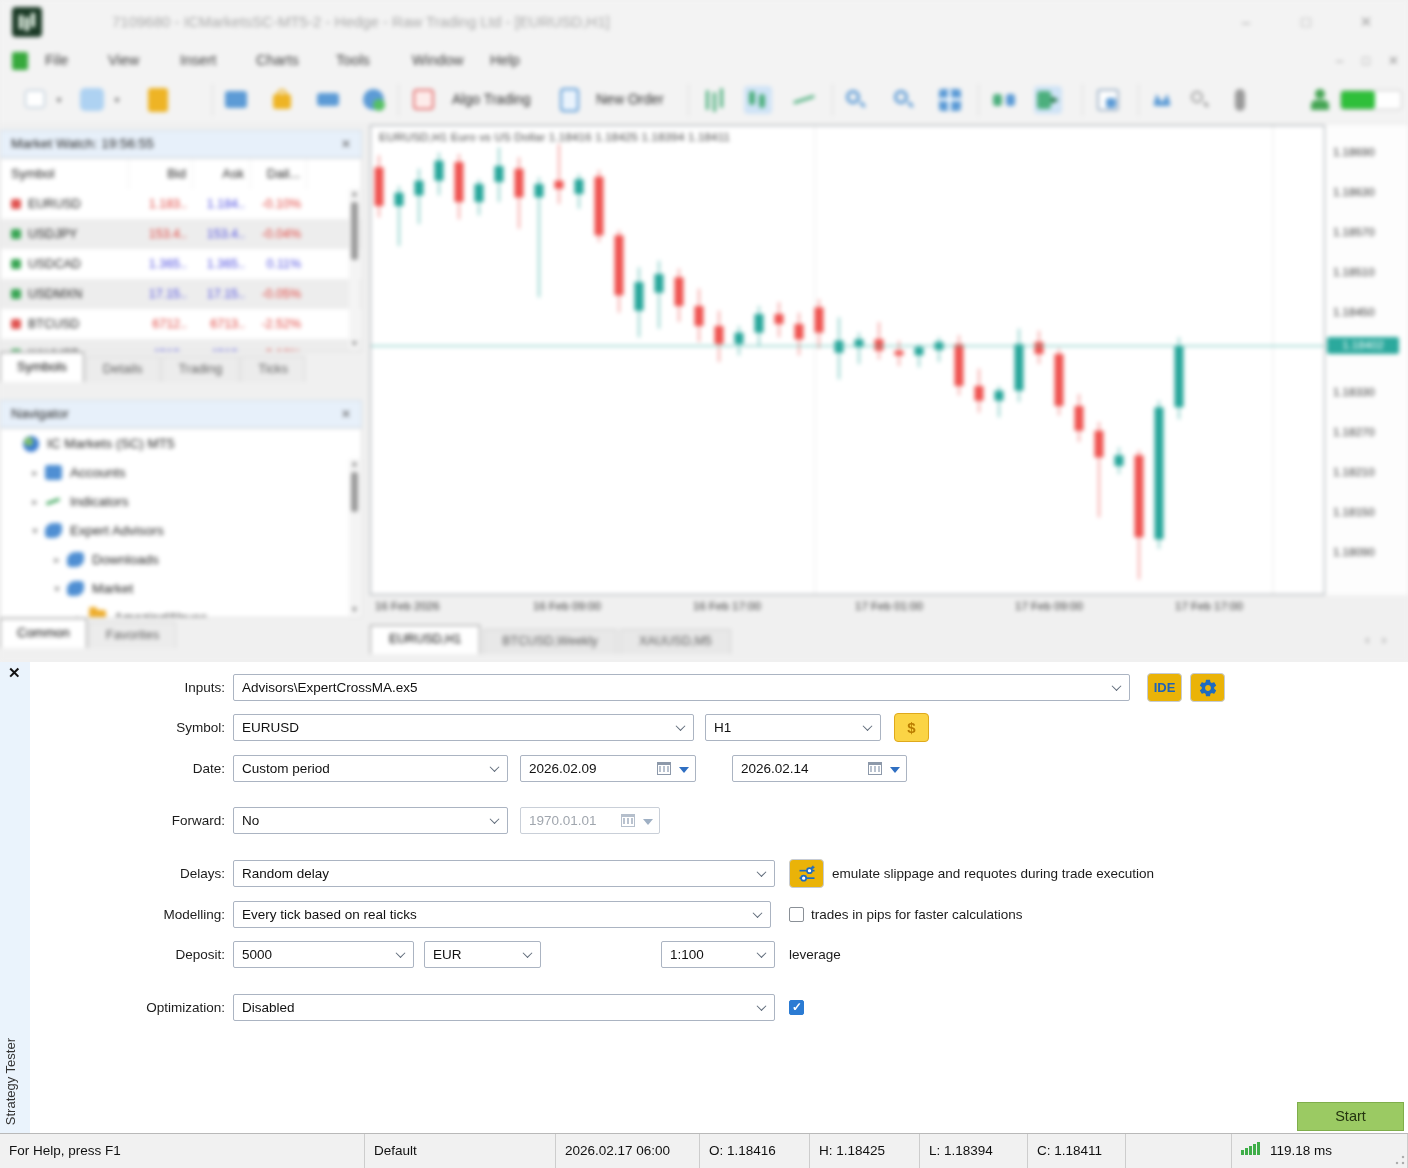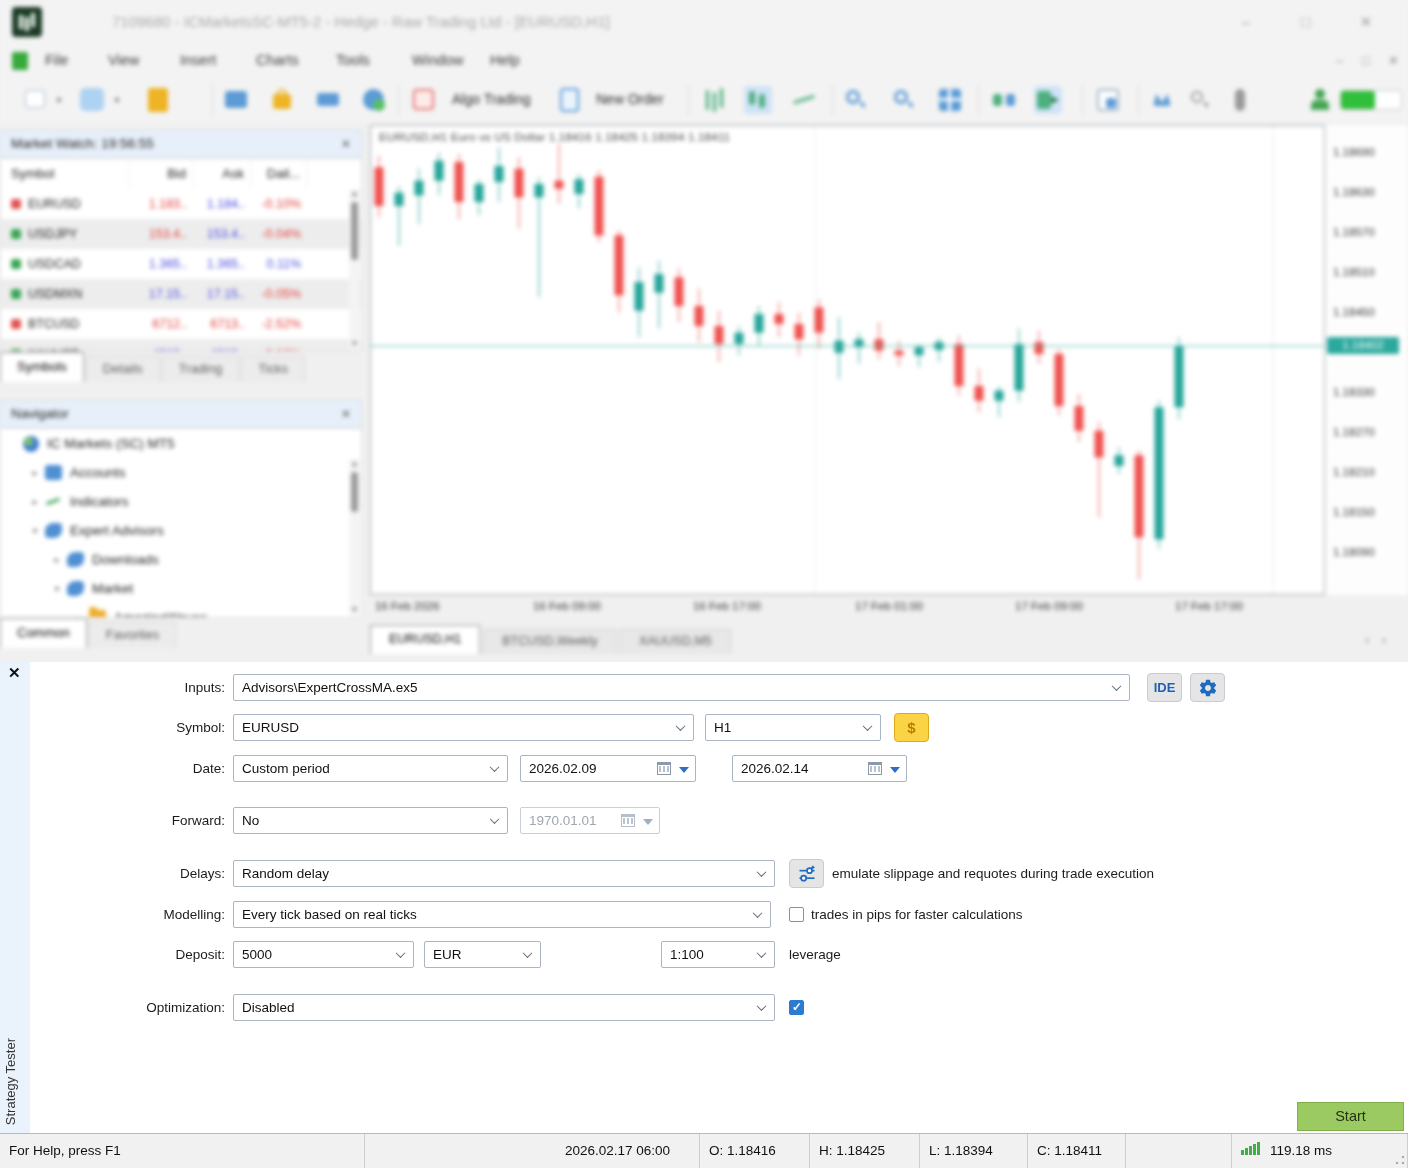--- a/index.html
+++ b/index.html
@@ -113,21 +113,21 @@
                   border-top:3px solid #8d99aa; background:
                   linear-gradient(#fff 0 0) padding-box; }
   .datebox .cal::after{content:"";position:absolute;left:1px;top:1px;width:10px;height:6px;
                   background:repeating-linear-gradient(90deg,#b9c2cf 0 2px,transparent 2px 4px);}
   .datebox .tri { position:absolute; right:6px; top:11px; width:0; height:0;
                   border-left:5px solid transparent; border-right:5px solid transparent; border-top:6px solid #2f6fc2;}
   .datebox.disabled { color:#a0a6ae; border-color:#c9cfd8;}
   .datebox.disabled .tri { border-top-color:#9fb0c4; }
   .datebox.disabled .cal { border-color:#b5bfcc; border-top-color:#b5bfcc;}
 
-  .sqbtn { position:absolute; width:35px; height:29px; background:#e5e5e5; border:1px solid #c6cbd4;
+  .sqbtn { position:absolute; width:35px; height:29px; background:#eab308; border:1px solid #c6cbd4;
            border-radius:4px; display:flex; align-items:center; justify-content:center; }
   #ide-btn { font-size:13px; font-weight:bold; color:#1e62b8; }
   #dollar-btn { background:#fbd445; border-color:#dfa91c; font-size:15px; font-weight:bold; color:#b97c00;}
 
   .cb { position:absolute; width:15px; height:15px; border:1px solid #8a9097; background:#fff; border-radius:2px;}
   .cb.checked { background:#2b7bd3; border-color:#2b7bd3; }
   .cb.checked::after { content:"\2713"; position:absolute; left:2px; top:-1px; color:#fff; font-size:12px; font-weight:bold;}
   .note { position:absolute; font-size:13.5px; color:#1c1c1c; line-height:27px; }
 
   #tester-tabs { position:absolute; left:30px; top:437px; width:1260px; height:33px; }
@@ -607,20 +607,21 @@
     <span>Disabled</span><span class="chev"></span>
   </div>
   <div class="cb checked" style="left:789px;top:338px"></div>
 
   <div id="start-btn">Start</div>
 </div>
 
 <div id="statusbar">
   <div id="grip"></div>
 <div class="sseg" style="left: 0px; width: 365px;">For Help, press F1</div>
+    <div class="sseg" style="left: 365px; width: 191px;">Default</div>
     <div class="sseg" style="left: 556px; width: 144px;">2026.02.17 06:00</div>
     <div class="sseg" style="left: 700px; width: 110px;">O: 1.18416</div>
     <div class="sseg" style="left: 810px; width: 110px;">H: 1.18425</div>
     <div class="sseg" style="left: 920px; width: 108px;">L: 1.18394</div>
     <div class="sseg" style="left: 1028px; width: 98px;">C: 1.18411</div>
     <div class="sseg" style="left: 1126px; width: 106px;"></div>
     <div class="sseg" style="left: 1232px; width: 176px;"><svg id="sig" width="22" height="14">
       <rect x="0" y="9" width="3" height="5" fill="#3fae49"></rect>
       <rect x="4" y="7" width="3" height="7" fill="#3fae49"></rect>
       <rect x="8" y="5" width="3" height="9" fill="#3fae49"></rect>

